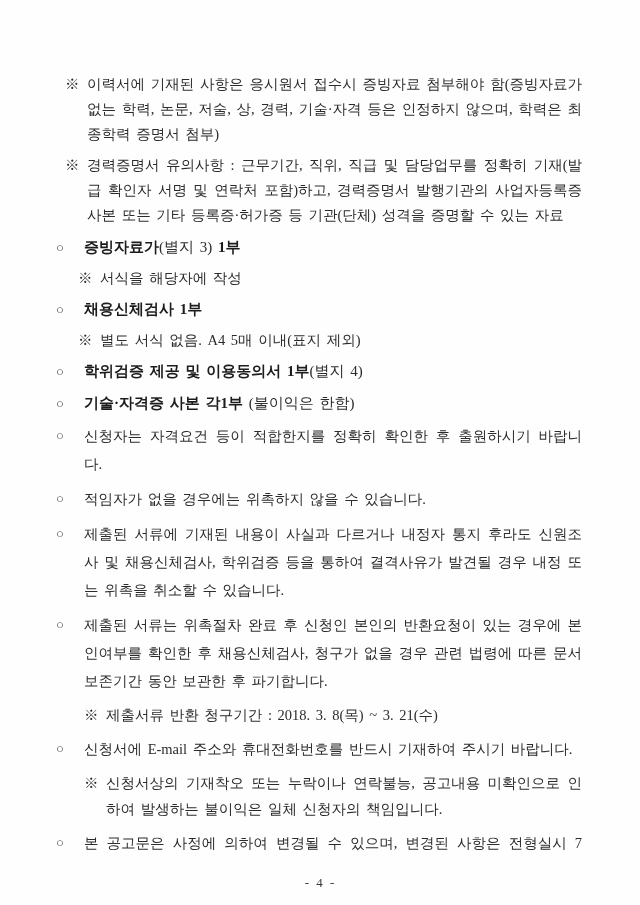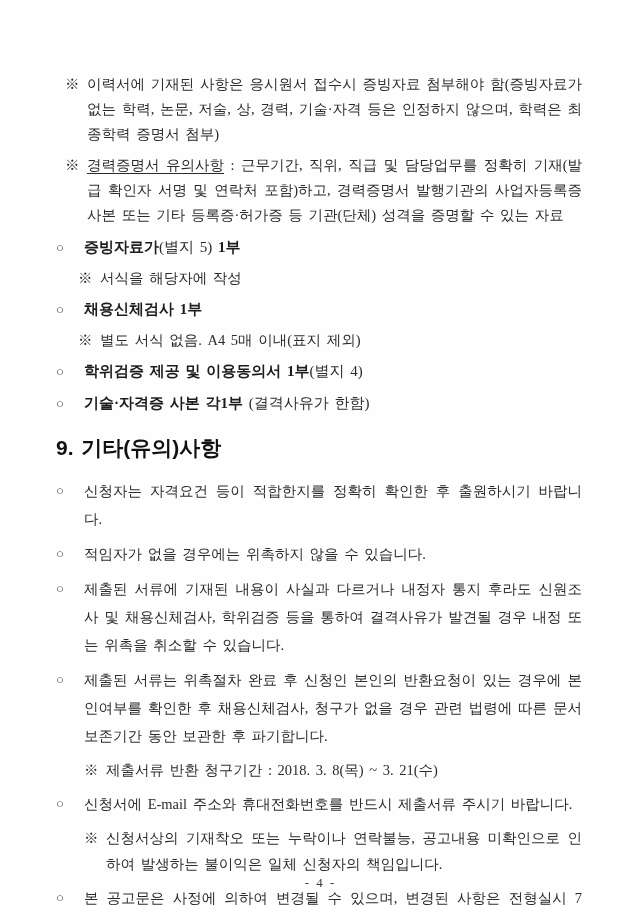--- a/index.html
+++ b/index.html
@@ -43,21 +43,21 @@
   }
 
   
   .s9item { line-height: 28px; margin-bottom: 7px; }
   .s9item .marker { width: 28px; font-size: 13px; }
 
   
   .s9note { padding-left: 28px; line-height: 26px; margin: 0 0 7px; }
   .s9note .marker { width: 22px; }
 
-  .u { text-decoration: underline; text-underline-offset: 3px; }
+  .u { text-underline-offset: 3px; }
   .stretch { text-align-last: justify; }
 
   .footer {
     position: absolute;
     left: 0; right: 0; bottom: 14px;
     text-align: center;
     font-size: 13px;
     color: #3a3a3a;
     letter-spacing: 1px;
   }
@@ -72,21 +72,21 @@
     <span class="ptext">이력서에 기재된 사항은 응시원서 접수시 증빙자료 첨부해야 함(증빙자료가 없는 학력, 논문, 저술, 상, 경력, 기술·자격 등은 인정하지 않으며, 학력은 최종학력 증명서 첨부)</span>
   </div>
 
   <div class="para note">
     <span class="marker">※</span>
     <span class="ptext"><span class="u">경력증명서 유의사항</span><span> : 근무기간, 직위, 직급 및 담당업무를 정확히 기재(발급 확인자 서명 및 연락처 포함)하고, 경력증명서 발행기관의 사업자등록증 사본 또는 기타 등록증·허가증 등 기관(단체) 성격을 증명할 수 있는 자료</span></span>
   </div>
 
   <div class="para item">
     <span class="marker">○</span>
-    <span class="ptext"><span>증빙자료가</span><span class="reg">(별지 5)</span><span> 1부</span></span>
+    <span class="ptext"><span>증빙자료가</span><span class="reg">(별지 3)</span><span> 1부</span></span>
   </div>
   <div class="para subnote">
     <span class="marker">※</span>
     <span class="ptext">서식을 해당자에 작성</span>
   </div>
 
   <div class="para item">
     <span class="marker">○</span>
     <span class="ptext"><span>채용신체검사 1부</span></span>
   </div>
@@ -95,24 +95,23 @@
     <span class="ptext">별도 서식 없음. A4 5매 이내(표지 제외)</span>
   </div>
 
   <div class="para item">
     <span class="marker">○</span>
     <span class="ptext"><span>학위검증 제공 및 이용동의서 1부</span><span class="reg">(별지 4)</span></span>
   </div>
 
   <div class="para item">
     <span class="marker">○</span>
-    <span class="ptext"><span>기술·자격증 사본 각1부</span><span class="reg"> (결격사유가 한함)</span></span>
+    <span class="ptext"><span>기술·자격증 사본 각1부</span><span class="reg"> (불이익은 한함)</span></span>
   </div>
 
-  <div class="heading">9. 기타(유의)사항</div>
 
   <div class="para s9item">
     <span class="marker">○</span>
     <span class="ptext">신청자는 자격요건 등이 적합한지를 정확히 확인한 후 출원하시기 바랍니다.</span>
   </div>
 
   <div class="para s9item">
     <span class="marker">○</span>
     <span class="ptext">적임자가 없을 경우에는 위촉하지 않을 수 있습니다.</span>
   </div>
@@ -126,21 +125,21 @@
     <span class="marker">○</span>
     <span class="ptext">제출된 서류는 위촉절차 완료 후 신청인 본인의 반환요청이 있는 경우에 본인여부를 확인한 후 채용신체검사, 청구가 없을 경우 관련 법령에 따른 문서 보존기간 동안 보관한 후 파기합니다.</span>
   </div>
   <div class="para s9note">
     <span class="marker">※</span>
     <span class="ptext">제출서류 반환 청구기간 : 2018. 3. 8(목) ~ 3. 21(수)</span>
   </div>
 
   <div class="para s9item">
     <span class="marker">○</span>
-    <span class="ptext">신청서에 E-mail 주소와 휴대전화번호를 반드시 제출서류 주시기 바랍니다.</span>
+    <span class="ptext">신청서에 E-mail 주소와 휴대전화번호를 반드시 기재하여 주시기 바랍니다.</span>
   </div>
   <div class="para s9note">
     <span class="marker">※</span>
     <span class="ptext">신청서상의 기재착오 또는 누락이나 연락불능, 공고내용 미확인으로 인하여 발생하는 불이익은 일체 신청자의 책임입니다.</span>
   </div>
 
   <div class="para s9item">
     <span class="marker">○</span>
     <span class="ptext stretch">본 공고문은 사정에 의하여 변경될 수 있으며, 변경된 사항은 전형실시 7</span>
   </div>

